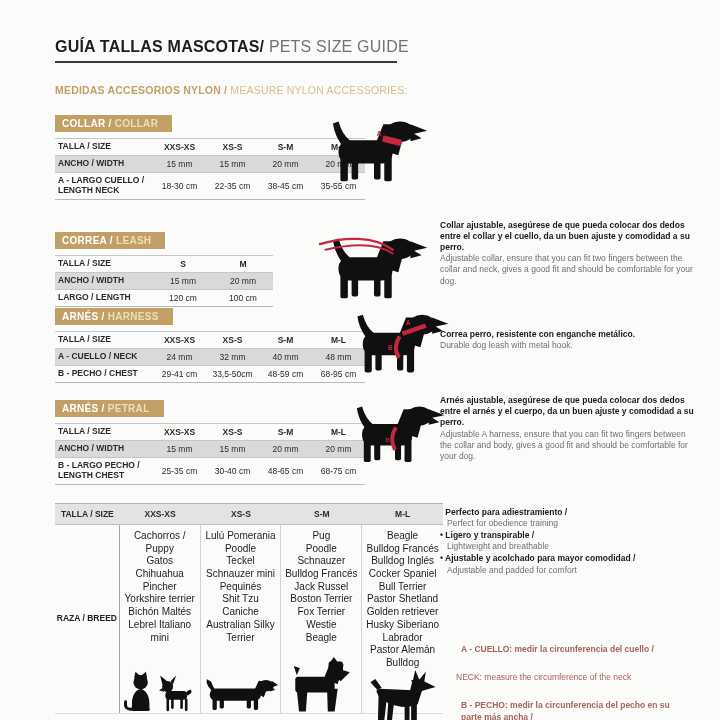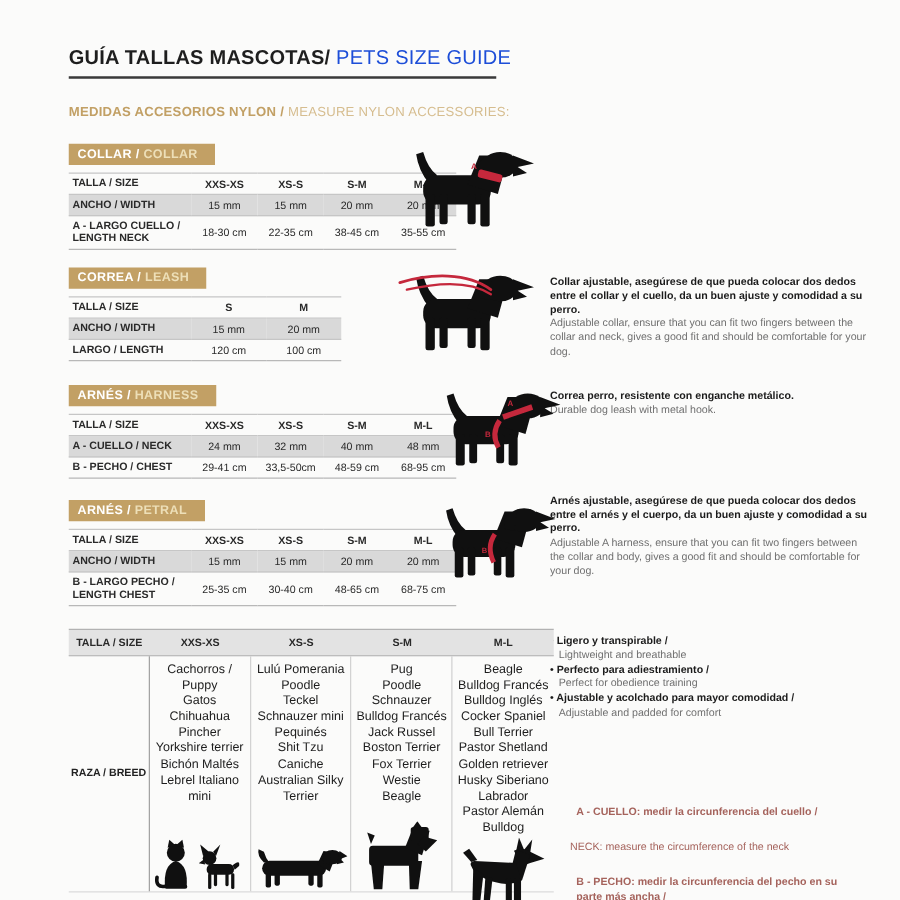--- a/index.html
+++ b/index.html
@@ -1,18 +1,18 @@
 <!DOCTYPE html>
 <html style="--tan: #c2a065; --tan-light: #d6bd8f; --tan-pale: #eddfb8; --note-red: #a5635c; --mark-red: #c5283c; --row-gray: #d9d9d9;"><head>
 <meta charset="utf-8">
 <style>
   html,body{margin:0;padding:0;}
   body{width:720px;height:720px;background:#fbfbfa;font-family:"Liberation Sans",sans-serif;color:#222;position:relative;overflow:hidden;}
   .title{position:absolute;left:55px;top:38px;width:342px;font-size:16px;font-weight:800;letter-spacing:.2px;color:#1e1e1e;border-bottom:2px solid #3a3a3a;padding-bottom:5px;white-space:nowrap;}
-  .title .en{font-weight:500;color:#1d4ed8;}
+  .title .en{font-weight:500;color:#737373;}
   .subtitle{position:absolute;left:55px;top:84px;font-size:10.5px;font-weight:800;color:var(--tan,#c2a065);letter-spacing:.2px;white-space:nowrap;}
   .subtitle .en{font-weight:500;color:var(--tan-light,#d6bd8f);}
   .section{position:absolute;left:55px;width:645px;}
   .badge{display:inline-block;background:var(--tan,#c2a065);color:#fff;font-size:10px;font-weight:800;padding:3px 14px 3px 7px;letter-spacing:.3px;}
   .badge .en{color:var(--tan-pale,#eddfb8);font-weight:600;}
   table.size{border-collapse:collapse;margin-top:6px;border-top:1px solid #b8b8b8;border-bottom:1px solid #b8b8b8;}
   table.size tr{border-top:1px solid #c6c6c6;}
   table.size th,table.size td{font-size:8.5px;padding:3px 3px;color:#2a2a2a;}
   table.size th.lbl{text-align:left;font-weight:700;width:92px;line-height:1.15;}
   table.size tr.thead th{font-weight:700;text-align:center;}
@@ -102,21 +102,21 @@
     <use href="#dog-shape"></use>
     <rect class="mark-fill" x="69" y="19" width="21" height="7" rx="2" transform="rotate(14 79 22)"></rect>
     <text class="mark-text" x="63" y="17">A</text>
   </svg>
   <div class="desc">
     <p class="es">Collar ajustable, asegúrese de que pueda colocar dos dedos entre el collar y el cuello, da un buen ajuste y comodidad a su perro.</p>
     <p class="en">Adjustable collar, ensure that you can fit two fingers between the collar and neck, gives a good fit and should be comfortable for your dog.</p>
   </div>
 </div>
 
-<div class="section" style="top:212px">
+<div class="section" style="top:230px">
   <div class="badge"><span>CORREA / </span><span class="en">LEASH</span></div>
   <table class="size two">
       <tbody>
     <tr class="thead">
       <th class="lbl">TALLA / SIZE</th>
       <th>S</th>
       <th>M</th>
     </tr>
     <tr class="gray">
       <th class="lbl">ANCHO / WIDTH</th>
@@ -208,26 +208,26 @@
     </tr>
   </tbody>
     </table>
   <svg class="dog-abs" style="left:288px" width="104" height="71" viewBox="0 0 120 80">
     <use href="#dog-shape"></use>
     <path class="mark-stroke" d="M61,26 Q53,38 60,52" stroke-width="4.5"></path>
     <text class="mark-text" x="49" y="43">B</text>
   </svg>
   <div class="desc pt22">
     <div class="bullet">
+      <p class="es bullet-es">Perfecto para adiestramiento /</p>
+      <p class="en">Perfect for obedience training</p>
+    </div>
+    <div class="bullet">
       <p class="es bullet-es">Ligero y transpirable /</p>
       <p class="en">Lightweight and breathable</p>
-    </div>
-    <div class="bullet">
-      <p class="es bullet-es">Perfecto para adiestramiento /</p>
-      <p class="en">Perfect for obedience training</p>
     </div>
     <div class="bullet">
       <p class="es bullet-es">Ajustable y acolchado para mayor comodidad /</p>
       <p class="en">Adjustable and padded for comfort</p>
     </div>
   </div>
 </div>
 
 <div class="breeds">
   <div class="breeds-header">

